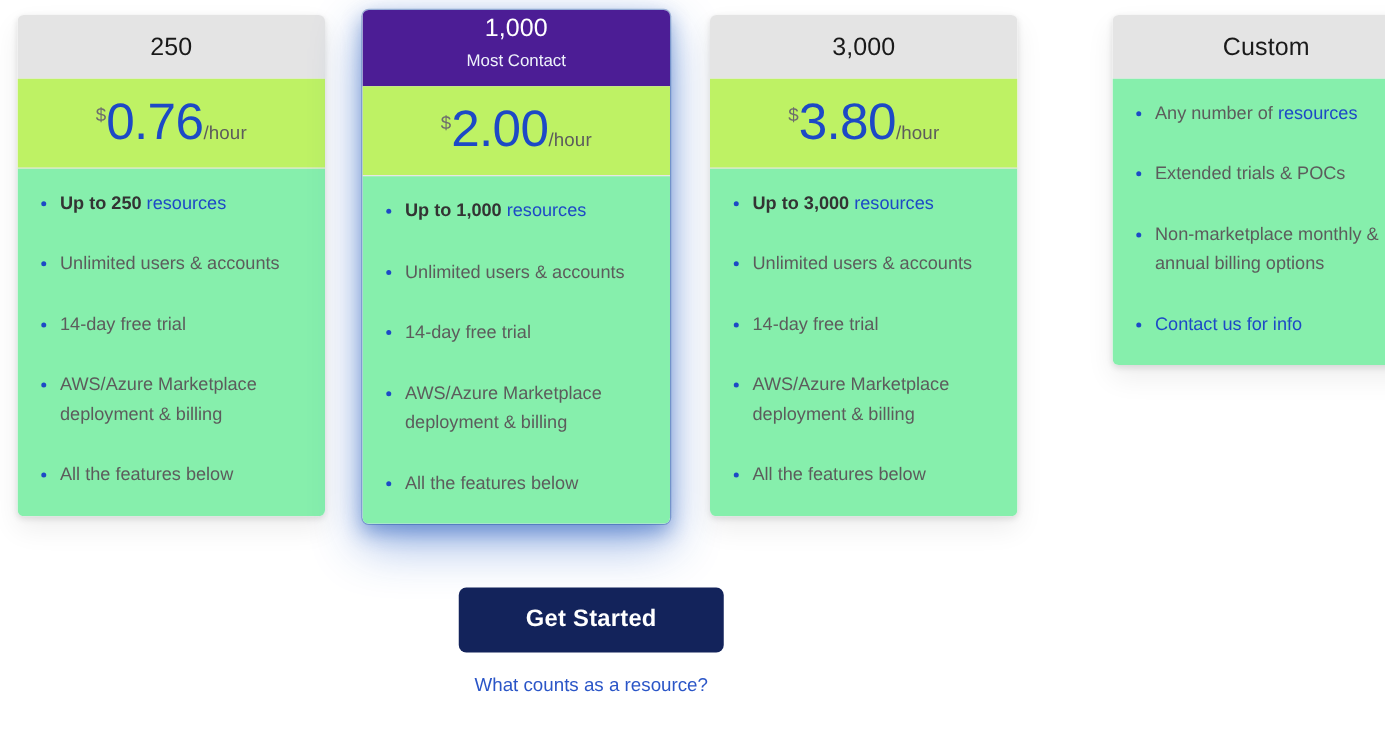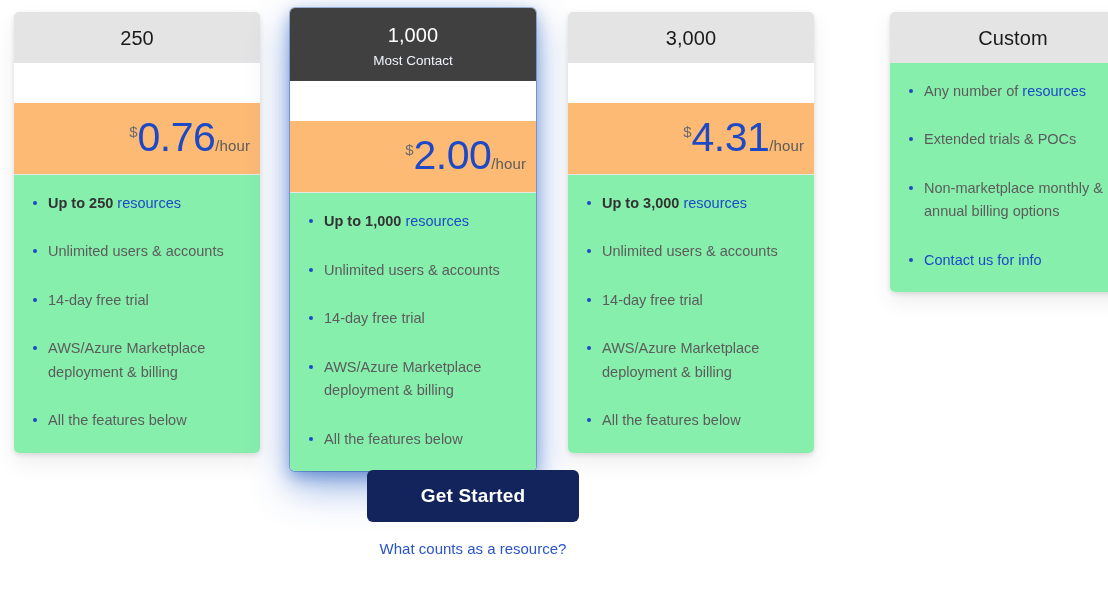--- a/index.html
+++ b/index.html
@@ -43,47 +43,46 @@
   .card-2 { left: 290px; }
   .card-3 { left: 568px; }
   .card-4 { left: 890px; }
 
   .card-head {
     background: #e4e4e4;
     padding: 14px 10px 13px;
     text-align: center;
   }
   .card.featured .card-head {
-    background: #404040;
-    padding: 15px 10px 12px;
+    background: #4c1d95;
+    padding: 3px 10px 12px;
   }
   .card-title {
     font-size: 20px;
     color: #1a1a1a;
     font-weight: 400;
     letter-spacing: 0.1px;
     line-height: 1.2;
   }
   .card.featured .card-title {
     color: #ffffff;
   }
   .card-subtitle {
     font-size: 13.5px;
     color: #eef2fb;
     margin-top: 6px;
     line-height: 1.2;
   }
 
   .price-row {
-    background: #fdba74;
+    background: #bef264;
     border-bottom: 1px solid #e6e6e6;
-    text-align: right;
+    text-align: center;
     padding: 11px 10px 13px;
     white-space: nowrap;
-    margin-top: 40px;
   }
   .price-currency {
     font-size: 15px;
     color: #6d6d6d;
     vertical-align: 14px;
     font-weight: 400;
   }
   .price-value {
     font-size: 41px;
     color: #1d49c6;
@@ -182,21 +181,21 @@
         <li class="feature-item"><span>Unlimited users &amp; accounts</span></li>
         <li class="feature-item"><span>14-day free trial</span></li>
         <li class="feature-item"><span>AWS/Azure Marketplace deployment &amp; billing</span></li>
         <li class="feature-item"><span>All the features below</span></li>
       </ul>
     </div>
     <div class="card card-3">
       <div class="card-head">
         <div class="card-title">3,000</div>
       </div>
-      <div class="price-row"><span class="price-currency">$</span><span class="price-value">4.31</span><span class="price-unit">/hour</span></div>
+      <div class="price-row"><span class="price-currency">$</span><span class="price-value">3.80</span><span class="price-unit">/hour</span></div>
       <ul class="features">
         <li class="feature-item strong"><span>Up to 3,000 </span><span class="hl">resources</span></li>
         <li class="feature-item"><span>Unlimited users &amp; accounts</span></li>
         <li class="feature-item"><span>14-day free trial</span></li>
         <li class="feature-item"><span>AWS/Azure Marketplace deployment &amp; billing</span></li>
         <li class="feature-item"><span>All the features below</span></li>
       </ul>
     </div>
     <div class="card card-4">
       <div class="card-head">

